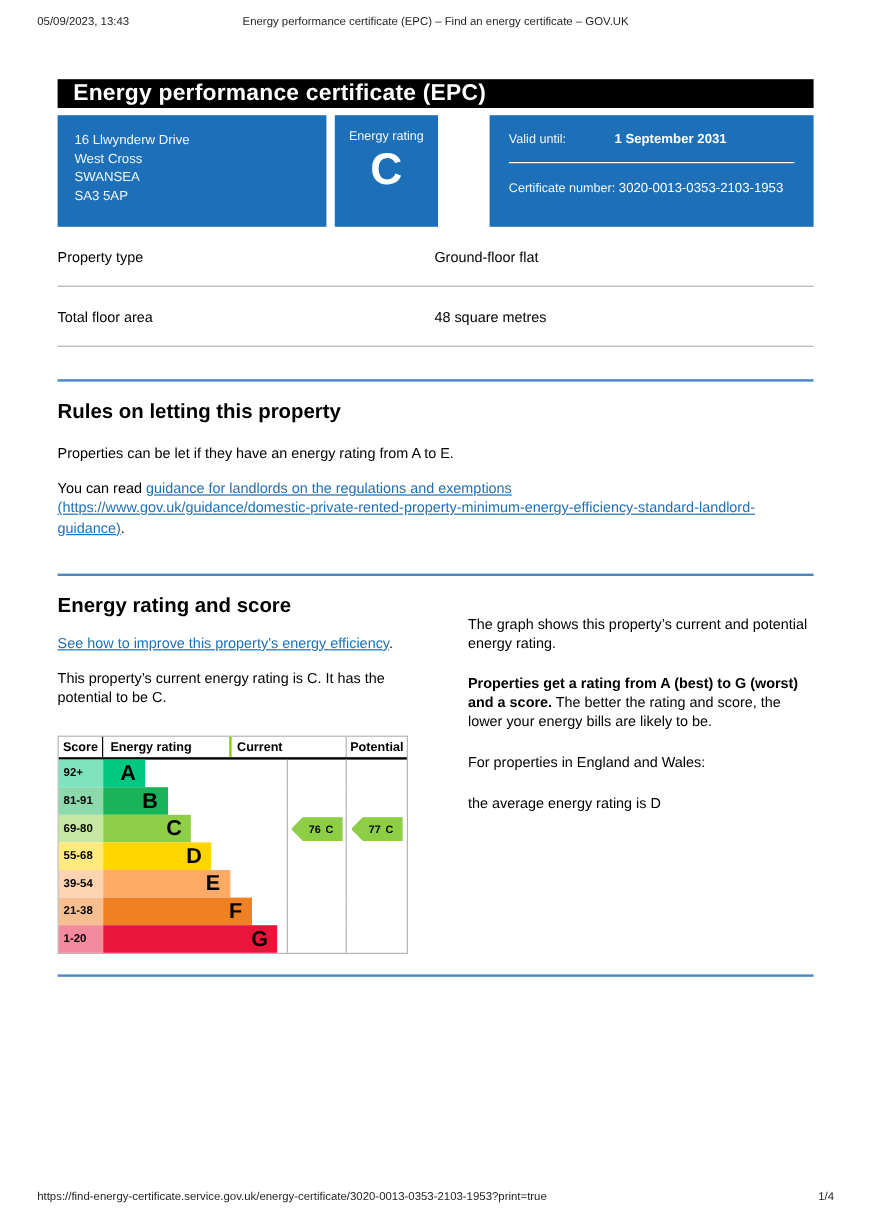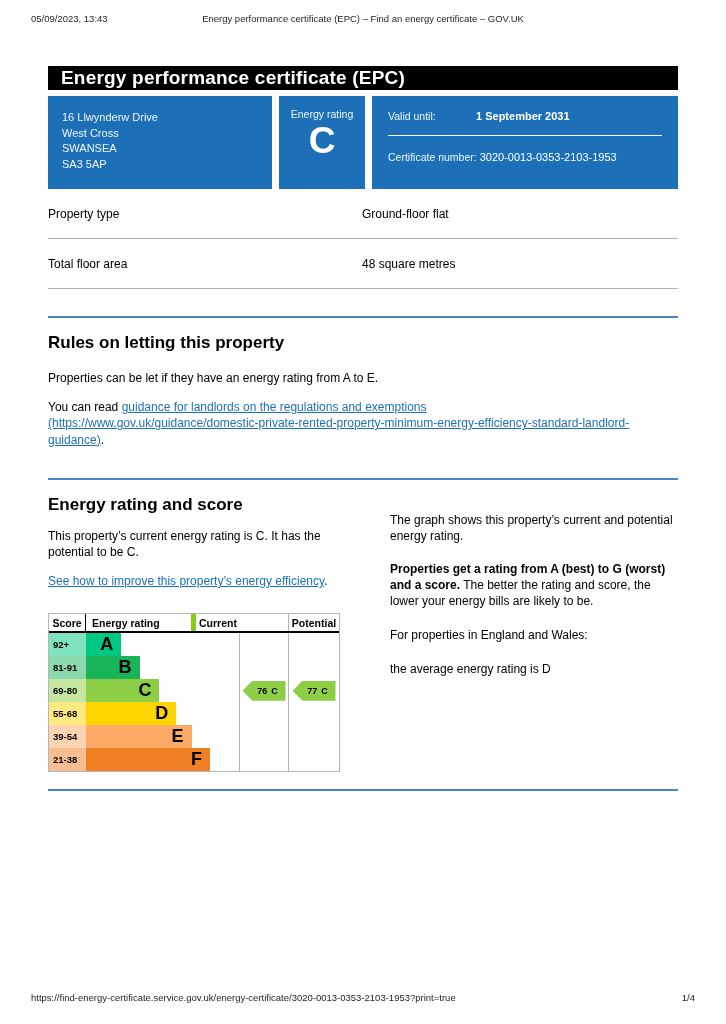--- a/index.html
+++ b/index.html
@@ -23,21 +23,21 @@
 
   
   .summary { display:flex; gap:7px; margin-top:6px; height:93px; }
   .panel { background:#1d70b8; color:#fff; }
   .panel-address { width:224px; padding:14px 10px 0 14px; font-size:11px; line-height:1.42;
     color:rgba(255,255,255,.93); }
   .panel-address span { display:block; }
   .panel-rating { width:86px; text-align:center; padding-top:12px; }
   .rating-label { font-size:10.5px; color:rgba(255,255,255,.93); }
   .rating-letter { font-size:37px; font-weight:bold; line-height:1.15; }
-  .panel-valid { flex:1; padding:14px 16px 0 16px; font-size:10.5px; }
+  .panel-valid { flex:1; padding:14px 16px 0 16px; font-size:10.5px;margin-left:36px; }
   .valid-row { display:flex; }
   .valid-label { width:88px; color:rgba(255,255,255,.93); }
   .valid-value { font-weight:bold; font-size:11px; }
   .panel-hr { border:none; border-top:1px solid #fff; margin:13px 0 15px; }
   .cert-label { color:rgba(255,255,255,.93); }
   .cert-value { font-weight:normal; font-size:11px; margin-left:3px; }
 
   
   .fact-row { position:relative; padding:18px 0 17px; border-bottom:1px solid #b1b4b6; font-size:12px; }
   .fact-value { position:absolute; left:314px; top:18px; }
@@ -62,21 +62,21 @@
   .col-left p { margin-top:13px; }
   .col-right p { margin-bottom:16px; line-height:1.32; }
   .block { display:block; }
 
   
   .epc-chart { width:292px; border:1px solid #b5b5b5; margin-top:24px; background:#fff; }
   .epc-header { display:flex; align-items:stretch; height:19px; border-bottom:2px solid #000;
     font-weight:bold; font-size:10.5px; }
   .h-score { width:37px; border-right:1.5px solid #000; display:flex; align-items:center; justify-content:center; }
   .h-rating { flex:1; display:flex; align-items:center; padding-left:6px; }
-  .h-current { width:49px; border-left:5px solid #84cc16; display:flex; align-items:center; justify-content:center; }
+  .h-current { width:49px; border-left:2px solid #84cc16; display:flex; align-items:center; justify-content:center; }
   .h-potential { width:51px; border-left:1px solid #b5b5b5; display:flex; align-items:center; justify-content:center;margin-left:48px; }
   .epc-row { display:flex; height:23px; }
   .score-cell { width:37px; font-size:9.5px; font-weight:bold; display:flex; align-items:center; padding-left:4px; }
   .band-area { flex:1; }
   .band-bar { height:100%; display:flex; align-items:center; justify-content:flex-end;
     padding-right:8px; font-weight:bold; font-size:18px; }
   .side-cell { width:49px; border-left:1px solid #b5b5b5; display:flex; align-items:center; justify-content:center; }
   .side-cell.pot { width:51px; }
   .epc-arrow { width:43px; height:20px; display:flex; align-items:center; justify-content:center;
     gap:4px; font-size:9px; font-weight:bold; padding-left:7px; color:#000;
@@ -138,24 +138,24 @@
     <p class="p-letting">Properties can be let if they have an energy rating from A to E.</p>
     <p class="p-guidance">
       <span>You can read </span><a><span>guidance for landlords on the regulations and exemptions</span><br><span>(https://www.gov.uk/guidance/domestic-private-rented-property-minimum-energy-efficiency-standard-landlord-guidance)</span></a><span>.</span>
     </p>
 
     <hr class="section-rule rule-2">
 
     <div class="columns">
       <div class="col-left">
         <h2>Energy rating and score</h2>
-        <p>This property’s current energy rating is C. It has the potential to be C.</p>
         <p>
           <a>See how to improve this property’s energy efficiency</a><span>.</span>
         </p>
+        <p>This property’s current energy rating is C. It has the potential to be C.</p>
 
         <div class="epc-chart">
           <div class="epc-header">
             <div class="h-score">Score</div>
             <div class="h-rating">Energy rating</div>
             <div class="h-current">Current</div>
             <div class="h-potential">Potential</div>
           </div>
           <div id="epc-rows">
               <div class="epc-row">
@@ -209,20 +209,28 @@
                 <div class="side-cell pot"></div>
               </div>
               <div class="epc-row">
                 <div class="score-cell" style="background: rgb(247, 191, 145);">21-38</div>
                 <div class="band-area">
                   <div class="band-bar" style="width: 81%; background: rgb(239, 128, 35);">F</div>
                 </div>
                 <div class="side-cell cur"></div>
                 <div class="side-cell pot"></div>
               </div>
+              <div class="epc-row">
+                <div class="score-cell" style="background: rgb(244, 138, 157);">1-20</div>
+                <div class="band-area">
+                  <div class="band-bar" style="width: 95%; background: rgb(233, 21, 59);">G</div>
+                </div>
+                <div class="side-cell cur"></div>
+                <div class="side-cell pot"></div>
+              </div>
             </div>
         </div>
       </div>
 
       <div class="col-right">
         <p>The graph shows this property’s current and potential energy rating.</p>
         <p><strong>Properties get a rating from A (best) to G (worst) and a score.</strong><span> The better the rating and score, the lower your energy bills are likely to be.</span></p>
         <p>For properties in England and Wales:</p>
         <p>
           <span class="block">the average energy rating is D</span>

